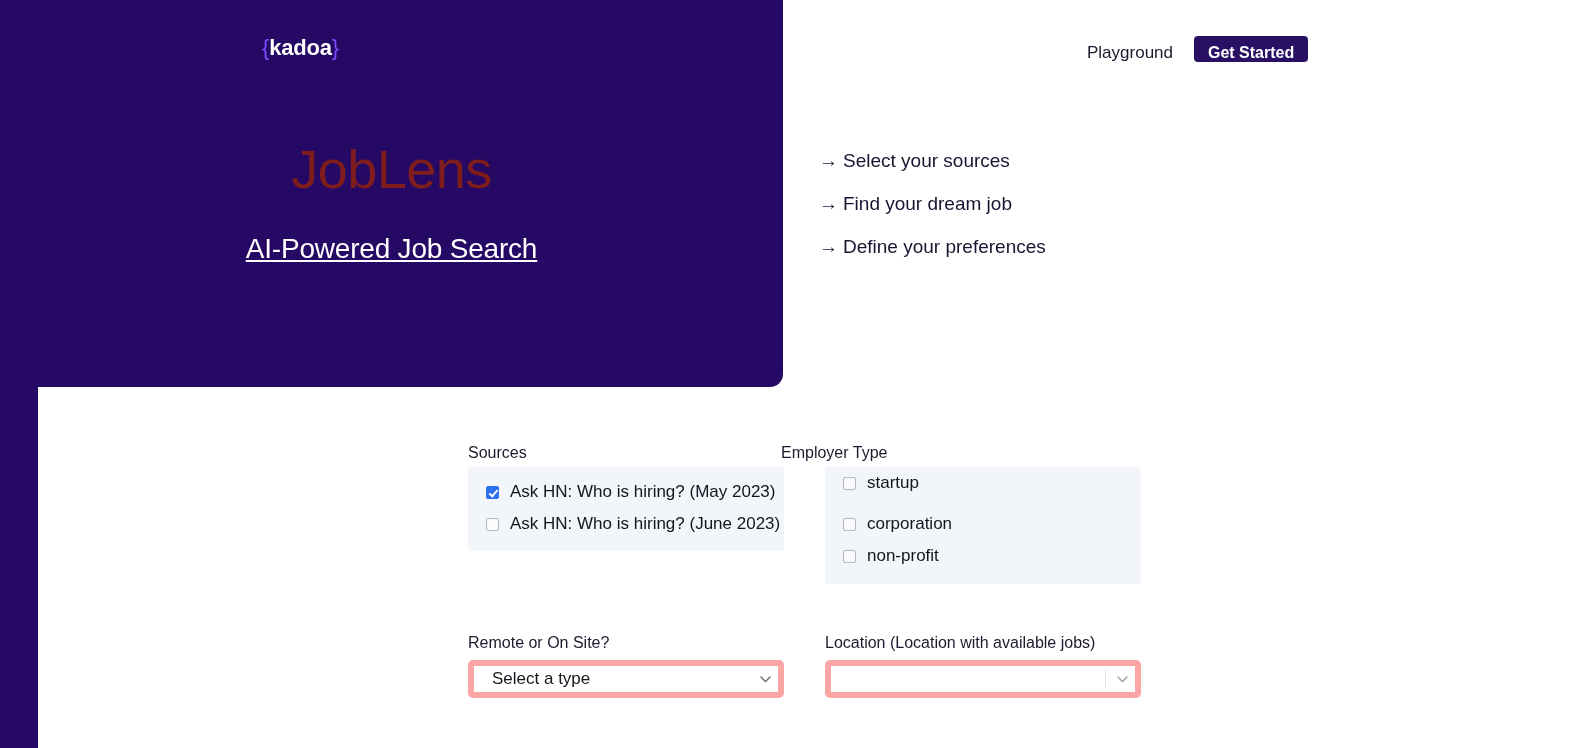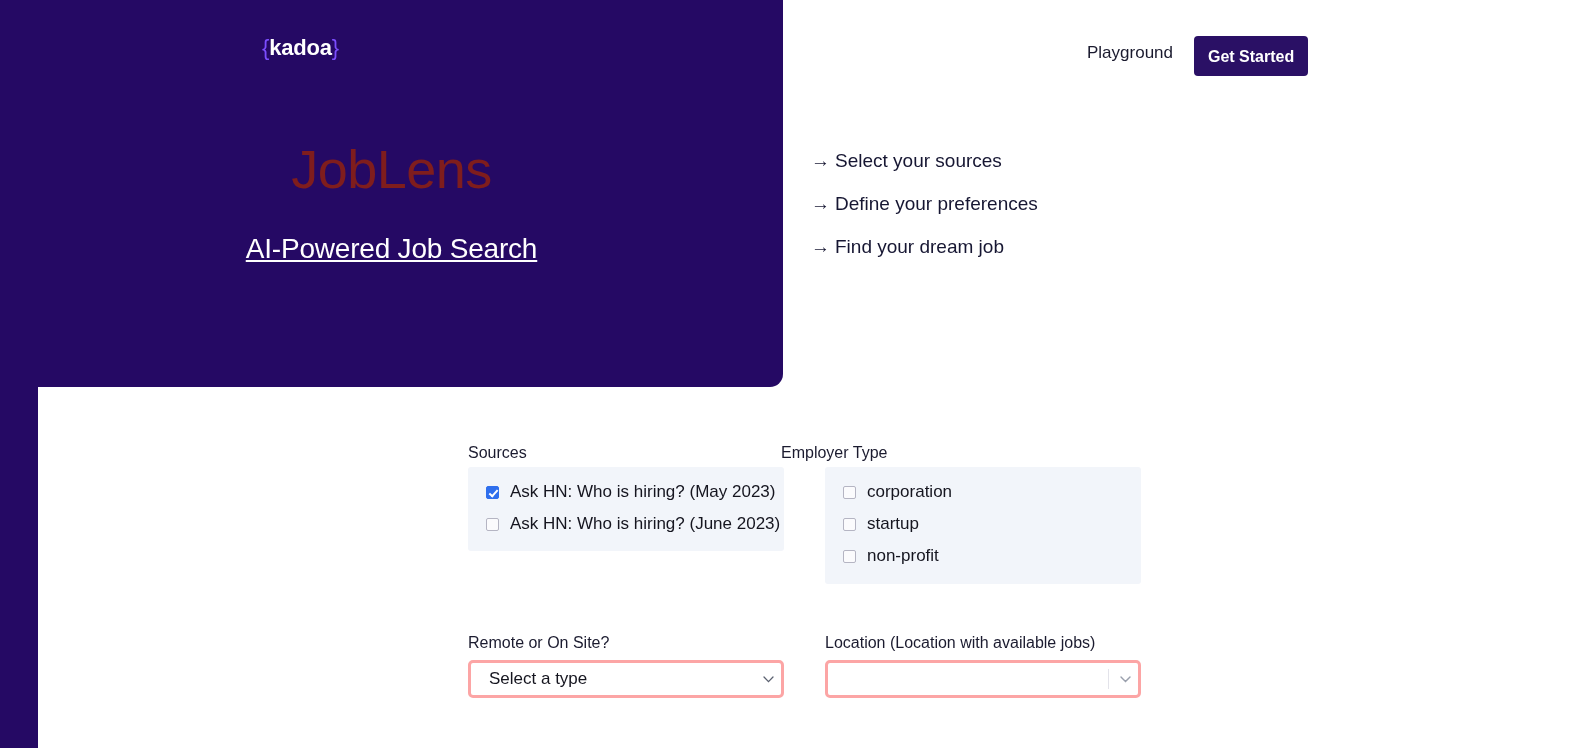--- a/index.html
+++ b/index.html
@@ -60,21 +60,21 @@
   .nav-playground {
     position:absolute; left:1087px; top:40px;
     color:#1a1a2e;
     font-size:17px; line-height:26px;
     text-decoration:none;
     white-space:nowrap;
     cursor:pointer;
   }
   .nav-cta {
     position:absolute; left:1194px; top:36px;
-    height:40px;
+    height:26px;
     padding:0 14px;
     background:#2a1065;
     color:#ffffff;
     font-size:16px; font-weight:700;
     line-height:33px;
     border:none; border-radius:4px;
     white-space:nowrap;
     cursor:pointer;
     font-family:"Liberation Sans", sans-serif;
   }
@@ -85,20 +85,21 @@
     display:block;
     position:relative;
     color:#161632;
     font-size:19px;
     line-height:26px;
     margin-bottom:17px;
     text-decoration:none;
     white-space:nowrap;
     cursor:pointer;
     width:max-content;
+    margin-left:8px;
   }
   .step .arrow { margin-right:5px; }
   .step::after {
     content:"";
     position:absolute;
     left:0; right:0; bottom:1px;
     height:4px;
     background:#ffe02e;
     z-index:-1;
   }
@@ -164,21 +165,21 @@
     border:solid #ffffff;
     border-width:0 2px 2px 0;
     transform:rotate(42deg);
   }
 
   
   .sel-box {
     position:absolute;
     height:38px;
     background:#ffffff;
-    border:3px solid #fca5a5;
+    border:6px solid #fca5a5;
     border-radius:5px;
     display:flex;
     align-items:center;
     cursor:pointer;
   }
   .sel-box .sel-text {
     flex:1 1 auto;
     padding-left:18px;
     color:#15151f;
     font-size:17px;
@@ -216,47 +217,47 @@
   </div>
 
   <div class="hero-title">JobLens</div>
   <div class="hero-sub">AI-Powered Job Search</div>
 
   <a class="nav-playground">Playground</a>
   <button class="nav-cta">Get Started</button>
 
   <div class="steps">
     <a class="step"><span class="arrow">→</span><span>Select your sources</span></a>
+    <a class="step"><span class="arrow">→</span><span>Find your dream job</span></a>
     <a class="step"><span class="arrow">→</span><span>Define your preferences</span></a>
-    <a class="step"><span class="arrow">→</span><span>Find your dream job</span></a>
   </div>
 
   <div class="card">
 
     <div class="field-label" style="left:430px; top:55px;">Sources</div>
     <div class="check-panel" style="left:430px; top:80px; width:316px; height:84px;">
       <div class="check-row" style="margin-top:9px;">
         <span class="cbx on"></span>
         <span class="lbl">Ask HN: Who is hiring? (May 2023)</span>
       </div>
       <div class="check-row">
         <span class="cbx off"></span>
         <span class="lbl">Ask HN: Who is hiring? (June 2023)</span>
       </div>
     </div>
 
     <div class="field-label" style="left:743px; top:55px;">Employer Type</div>
     <div class="check-panel" style="left:787px; top:80px; width:316px; height:117px;">
+      <div class="check-row">
+        <span class="cbx off"></span>
+        <span class="lbl">startup</span>
+      </div>
       <div class="check-row" style="margin-top:9px;">
         <span class="cbx off"></span>
         <span class="lbl">corporation</span>
-      </div>
-      <div class="check-row">
-        <span class="cbx off"></span>
-        <span class="lbl">startup</span>
       </div>
       <div class="check-row">
         <span class="cbx off"></span>
         <span class="lbl">non-profit</span>
       </div>
     </div>
 
     <div class="field-label" style="left:430px; top:245px;">Remote or On Site?</div>
     <div class="sel-box" style="left:430px; top:273px; width:316px;">
       <span class="sel-text">Select a type</span>

